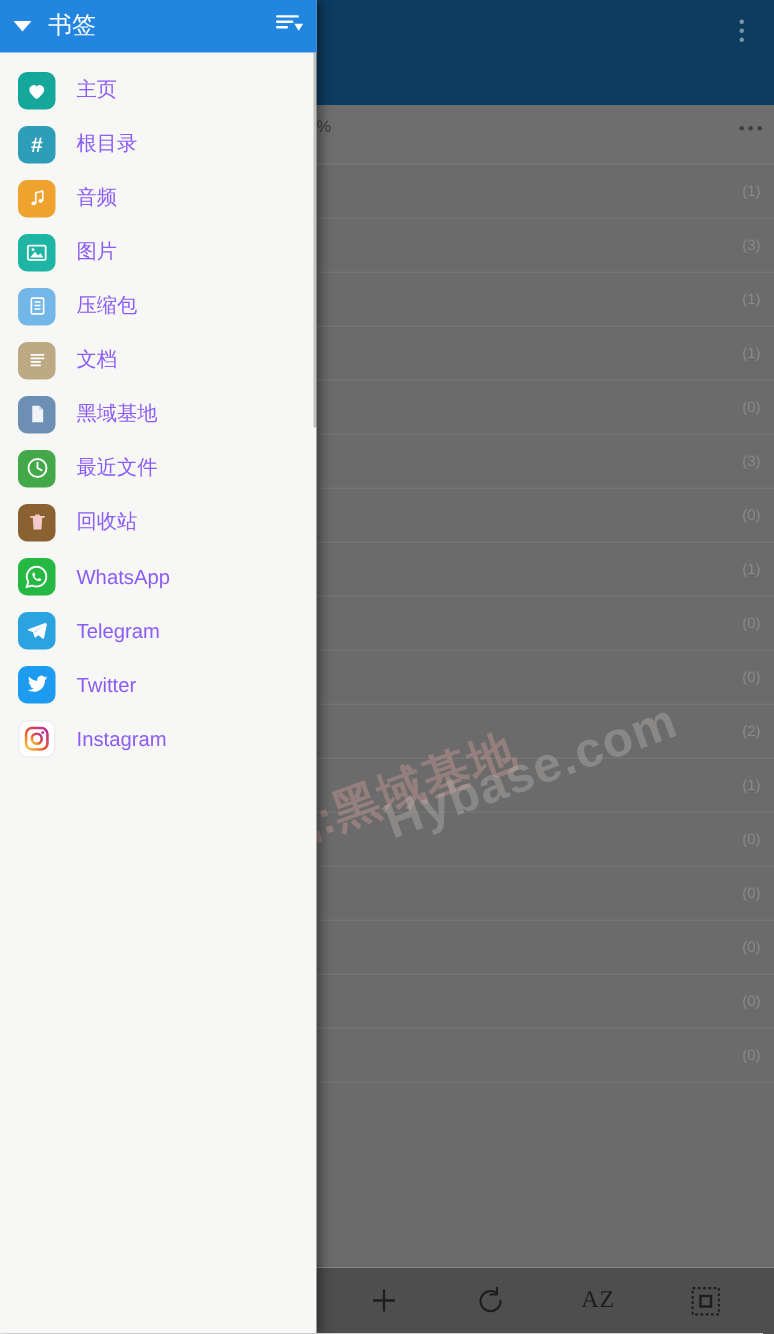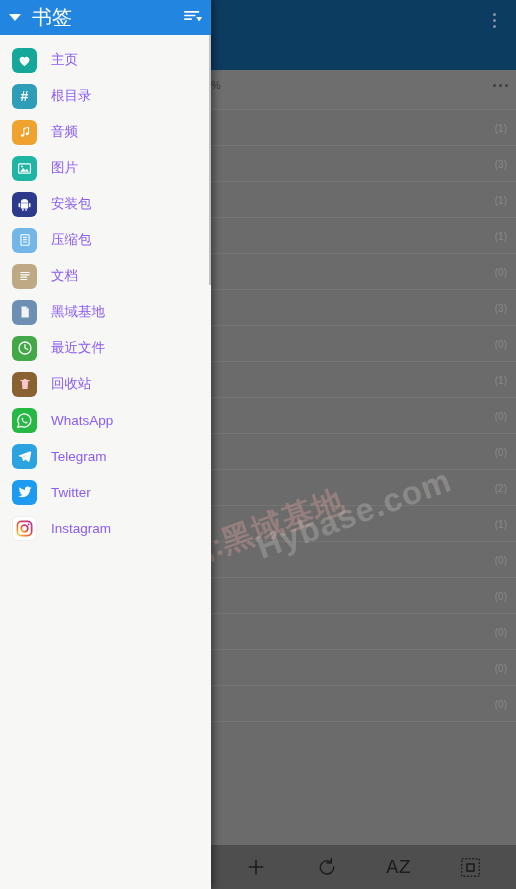--- a/index.html
+++ b/index.html
@@ -125,24 +125,24 @@
   .bn-btn {
     width: 40px;
     height: 40px;
     display: flex;
     align-items: center;
     justify-content: center;
     color: #1d1d1d;
   }
   .bn-btn svg { display: block; }
   .bn-az {
-    font-size: 20px;
+    font-size: 16px;
     letter-spacing: 0.5px;
     color: #1d1d1d;
-    font-family: Liberation Mono, monospace;
+    font-family: Liberation Serif, serif;
   }
 
   
   #watermark {
     position: absolute;
     left: 0;
     top: 0;
     width: 516px;
     height: 889px;
     pointer-events: none;
@@ -197,21 +197,21 @@
     width: 0;
     height: 0;
     border-left: 6px solid transparent;
     border-right: 6px solid transparent;
     border-top: 7px solid #ffffff;
     margin-right: 11px;
     flex: 0 0 auto;
   }
   #drawer-title {
     color: #ffffff;
-    font-size: 20px;
+    font-size: 16px;
     flex: 1 1 auto;
   }
   #drawer-sort-icon { flex: 0 0 auto; }
 
   #drawer-list {
     flex: 1 1 auto;
     overflow: hidden;
     padding-top: 7px;
   }
 
@@ -412,33 +412,20 @@
         </div>
         <div class="d-item">
           <span class="d-icon" style="background: rgb(31, 181, 165);">
             <svg width="15" height="15" viewBox="0 0 24 24">
               <rect x="2.5" y="4.5" width="19" height="15" rx="1.5" fill="none" stroke="#ffffff" stroke-width="1.9"></rect>
               <path d="M5 17 L10 11 L13.5 15 L16 12.5 L19 17 Z" fill="#ffffff"></path>
               <circle cx="8" cy="8.6" r="1.5" fill="#ffffff"></circle>
             </svg>
           </span>
           <span class="d-label">图片</span>
-        </div>
-        <div class="d-item">
-          <span class="d-icon" style="background: rgb(45, 58, 140);">
-            <svg width="15" height="15" viewBox="0 0 24 24">
-              <path d="M6 10h12v7a1.4 1.4 0 0 1-1.4 1.4H7.4A1.4 1.4 0 0 1 6 17z" fill="#ffffff"></path>
-              <path d="M6 9.2a6 6 0 0 1 12 0z" fill="#ffffff"></path>
-              <rect x="2.4" y="9.6" width="2.4" height="6.6" rx="1.2" fill="#ffffff"></rect>
-              <rect x="19.2" y="9.6" width="2.4" height="6.6" rx="1.2" fill="#ffffff"></rect>
-              <rect x="8.4" y="18" width="2.2" height="4.4" rx="1.1" fill="#ffffff"></rect>
-              <rect x="13.4" y="18" width="2.2" height="4.4" rx="1.1" fill="#ffffff"></rect>
-            </svg>
-          </span>
-          <span class="d-label">安装包</span>
         </div>
         <div class="d-item">
           <span class="d-icon" style="background: rgb(115, 183, 232);">
             <svg width="14" height="14" viewBox="0 0 24 24">
               <rect x="5" y="3" width="14" height="18" rx="1.4" fill="none" stroke="#ffffff" stroke-width="1.9"></rect>
               <path d="M8.5 7.5h7M8.5 11.5h7M8.5 15.5h7" stroke="#ffffff" stroke-width="1.7"></path>
             </svg>
           </span>
           <span class="d-label">压缩包</span>
         </div>

